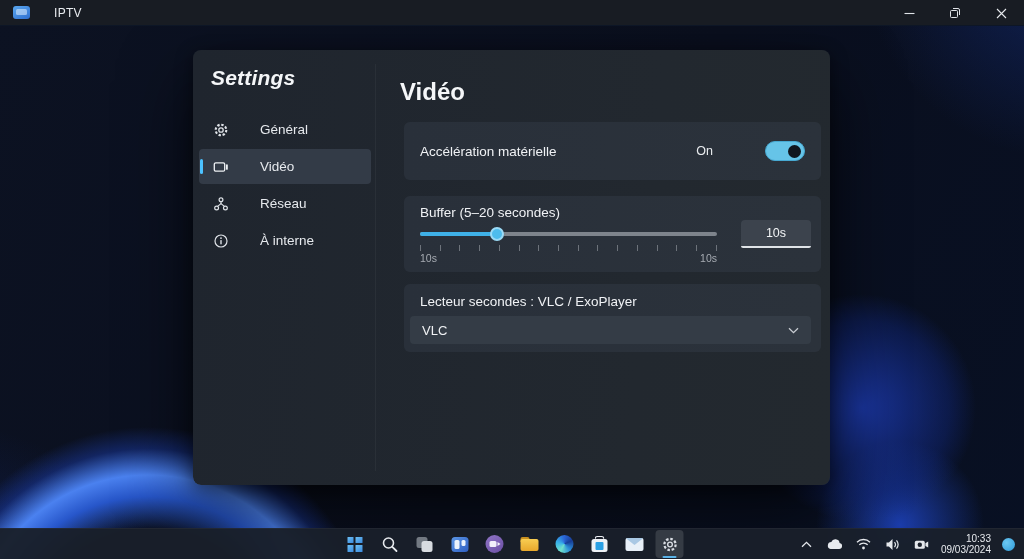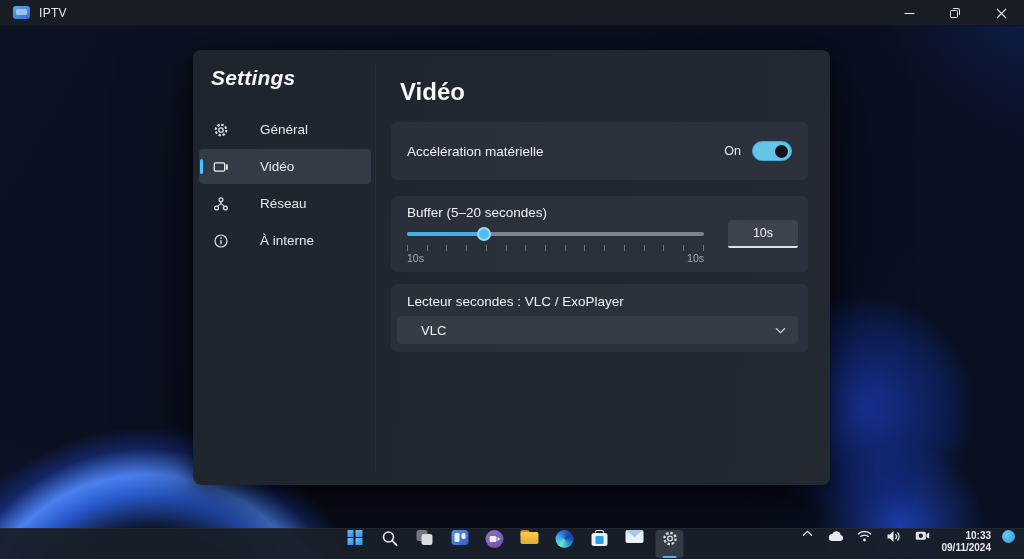--- a/index.html
+++ b/index.html
@@ -21,21 +21,21 @@
   }
 
   
   .titlebar { position:absolute; left:0; top:0; width:1024px; height:26px;
     background:#181c23; border-bottom:1px solid #0d1626;
     display:flex; align-items:center; z-index:30; }
   .app-icon { width:17px; height:13px; margin-left:13px; border-radius:3px;
     background:linear-gradient(150deg,#5aa7ef,#2f6fd0); position:relative; }
   .app-icon::after { content:""; position:absolute; left:3px; top:3px; width:11px; height:6px;
     border-radius:1.5px; background:rgba(225,240,255,.55); }
-  .app-title { margin-left:9px; font-size:12px; color:#e9ecf0; letter-spacing:.3px; }
+  .app-title { margin-left:24px; font-size:12px; color:#e9ecf0; letter-spacing:.3px; }
   .win-controls { margin-left:auto; display:flex; height:100%; }
   .win-btn { width:46px; height:26px; display:flex; align-items:center; justify-content:center;
     background:transparent; border:none; cursor:default; }
   .win-btn svg { display:block; }
 
   
   .dialog { position:absolute; left:193px; top:50px; width:637px; height:435px;
     border-radius:8px; background:linear-gradient(95deg,#1f252e 0%, #22282f 70%, #23292f 100%);
     box-shadow:0 30px 70px rgba(0,0,0,.6), 0 4px 18px rgba(0,0,0,.45); z-index:20; }
   .sidebar-divider { position:absolute; left:182px; top:14px; bottom:14px; width:1px;
@@ -49,22 +49,22 @@
     display:flex; align-items:center; padding-left:13px; color:#e6e9ed;gap:19px; }
   .nav-item.selected { background:#333b47; }
   .nav-accent { position:absolute; left:1px; top:10px; width:3px; height:15px; border-radius:2px;
     background:#4cc2ff; }
   .nav-icon { width:18px; display:flex; justify-content:center; }
   .nav-label { margin-left:11px; font-size:13.5px; }
 
   .page-title { position:absolute; left:207px; top:28px; font-size:24px; font-weight:700;
     color:#f5f7f9; }
 
-  .card { position:absolute; left:198px; width:417px; border-radius:6px;
-    background:linear-gradient(90deg,#29303a 0%, #2b323b 100%); }
+  .card { position:absolute; left:211px; width:417px; border-radius:6px;
+    background:linear-gradient(90deg,#29303a 0%, #2b323b 100%);gap:41px; }
   .card-hw { top:72px; height:58px; display:flex; align-items:center; padding:0 16px; }
   .card-buffer { top:146px; height:76px; }
   .card-player { top:234px; height:68px; }
   .card-label { font-size:13.5px; color:#f0f2f5; }
   .card-hw .card-label { flex:1; }
 
   .toggle-state { font-size:12.5px; color:#e9ecef; margin-right:11px; }
   .toggle { width:40px; height:20px; border-radius:10px; background:#66c4e8;
     border:1px solid #47a9d2; position:relative; }
   .toggle-knob { position:absolute; right:3px; top:2.5px; width:13px; height:13px;
@@ -83,30 +83,30 @@
   .tick { width:1px; height:6px; background:#6d737b; }
   .range-labels { position:absolute; left:16px; right:104px; top:56px;
     display:flex; justify-content:space-between; font-size:10.5px; color:#a6abb2; }
   .value-box { position:absolute; right:10px; top:24px; width:70px; height:28px;
     background:#3c434d; border-radius:4px 4px 2px 2px; border-bottom:2px solid #dfe3e7;
     display:flex; align-items:center; justify-content:center; font-size:12.5px; color:#f2f4f6; }
 
   .player-label { position:absolute; left:16px; top:10px; }
   .select { position:absolute; left:6px; right:10px; top:32px; height:28px;
     background:#343c46; border-radius:4px; display:flex; align-items:center; }
-  .select-value { margin-left:24px; font-size:13px; color:#f0f2f4; flex:1; }
+  .select-value { margin-left:12px; font-size:13px; color:#f0f2f4; flex:1; }
   .select-chevron { margin-right:12px; display:flex; }
 
   
   .taskbar { position:absolute; left:0; bottom:0; width:1024px; height:31px;
     background:rgba(25,31,42,.96); border-top:1px solid rgba(255,255,255,.04); z-index:40; }
   .tb-center { position:absolute; left:50%; top:50%; transform:translate(-50%,-50%);
     display:flex; align-items:center; gap:7px; }
-  .tb-btn { width:28px; height:28px; border-radius:4px; display:flex; 
-    justify-content:center; position:relative; background:transparent; border:none;font-weight:bold; }
+  .tb-btn { width:28px; height:28px; border-radius:4px; display:flex; align-items:center;
+    justify-content:center; position:relative; background:transparent; border:none; }
   .tb-btn.active { background:rgba(255,255,255,.13); }
   .tb-indicator { position:absolute; bottom:0px; left:50%; transform:translateX(-50%);
     width:14px; height:2.5px; border-radius:2px; background:#5ab3e8; }
 
   .ic-start { width:15px; height:15px; display:grid; grid-template-columns:1fr 1fr; gap:1.5px; }
   .ic-start span { background:linear-gradient(145deg,#6cc0f5,#3b8ade); border-radius:.5px; }
   .ic-taskview { position:relative; width:17px; height:15px; }
   .ic-taskview i { position:absolute; width:11px; height:11px; border-radius:2.5px; display:block; }
   .ic-taskview i:first-child { left:0; top:0; background:rgba(190,196,204,.55); }
   .ic-taskview i:last-child { left:5px; top:4px; background:#d8dce1; }
@@ -365,21 +365,21 @@
       <button class="tb-btn" style="width:20px">
         <svg width="15" height="11" viewBox="0 0 15 11">
             <rect x="0.8" y="1.8" width="10" height="8" rx="1.6" fill="#e5e8ec"></rect>
             <circle cx="5.8" cy="5.8" r="2.2" fill="#1b212c"></circle>
             <path d="M11.4 4.2 14.2 2.6v6L11.4 7z" fill="#e5e8ec"></path>
           </svg>
       </button>
       <button class="tb-btn" style="width:auto">
         <span class="tray-clock">
           <span>10:33</span>
-          <span>09/11/2024</span>
+          <span>09/03/2024</span>
         </span>
       </button>
       <button class="tb-btn" style="width:16px">
         <span class="tray-badge"></span>
       </button>
     </div>
   </footer>
 </div>
 
 </body></html>

